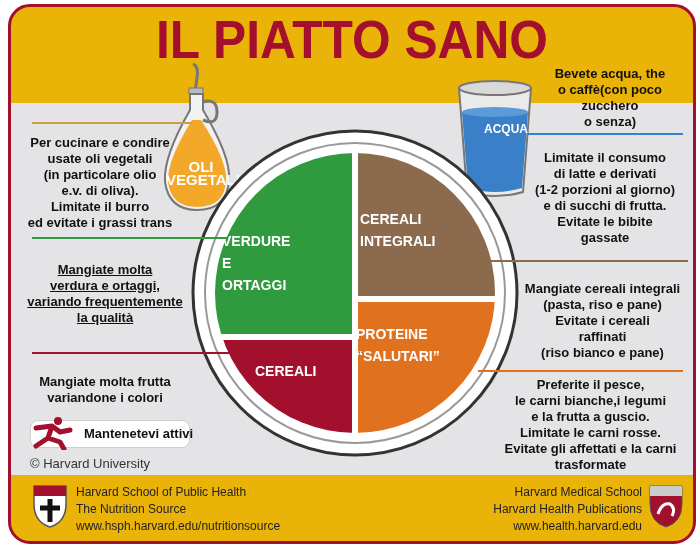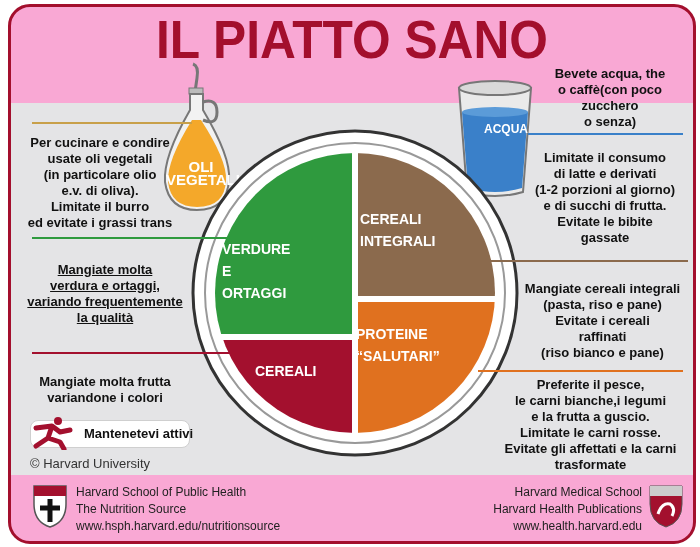--- a/index.html
+++ b/index.html
@@ -1,21 +1,21 @@
 <!DOCTYPE html>
 <html><head>
 <meta charset="utf-8">
 <style>
   * { box-sizing: border-box; margin: 0; padding: 0; }
   html, body { width: 700px; height: 547px; background: #ffffff; overflow: hidden; }
   body { font-family: "Liberation Sans", "DejaVu Sans", sans-serif; position: relative; }
 
   .frame {
     position: absolute; left: 8px; top: 4px; width: 688px; height: 540px;
-    border: 3px solid #a30f2d; border-radius: 22px; background: #f9a8d4; overflow: hidden; text-decoration: underline;
+    border: 3px solid #a30f2d; border-radius: 22px; background: #eab308; overflow: hidden; text-decoration: underline;
   }
   .title {
     position: absolute; left: 0; top: 2px; width: 100%; text-align: center;
     font-family: "Liberation Sans", sans-serif; font-weight: bold; color: #a30f2d;
     font-size: 54px; letter-spacing: 0px; transform: scaleX(0.92); line-height: 60px;
   }
   .band {
     position: absolute; left: 0; top: 96px; width: 100%; height: 372px; background: #e4e4e6;
   }
 
@@ -96,21 +96,21 @@
         <circle cx="165" cy="165" r="140"></circle>
       </clipPath>
     </defs>
   <g clip-path="url(#inner)">
     <rect x="20" y="20" width="142" height="186" fill="#2f9a3e"></rect>
     <rect x="168" y="20" width="142" height="148" fill="#8b6a4d"></rect>
     <rect x="168" y="174" width="142" height="140" fill="#e0711f"></rect>
     <rect x="20" y="212" width="142" height="110" fill="#a3102e"></rect>
   </g>
 </svg>
-<div class="plate-label" style="left:222px;top:230px;width:110px;margin-top:8px;">VERDURE
+<div class="plate-label" style="left:222px;top:230px;width:110px;">VERDURE
 E
 ORTAGGI</div>
 <div class="plate-label" style="left:360px;top:208px;width:130px;">CEREALI
 INTEGRALI</div>
 <div class="plate-label" style="left:356px;top:323px;width:130px;">PROTEINE
 “SALUTARI”</div>
 <div class="plate-label" style="left:255px;top:360px;width:90px;">CEREALI</div>
 
 <div class="hline" style="left:32px;top:122px;width:160px;background:#c8a04a;"></div>
 <div class="txt" style="left:10px;top:135px;width:180px;">Per cucinare e condire

